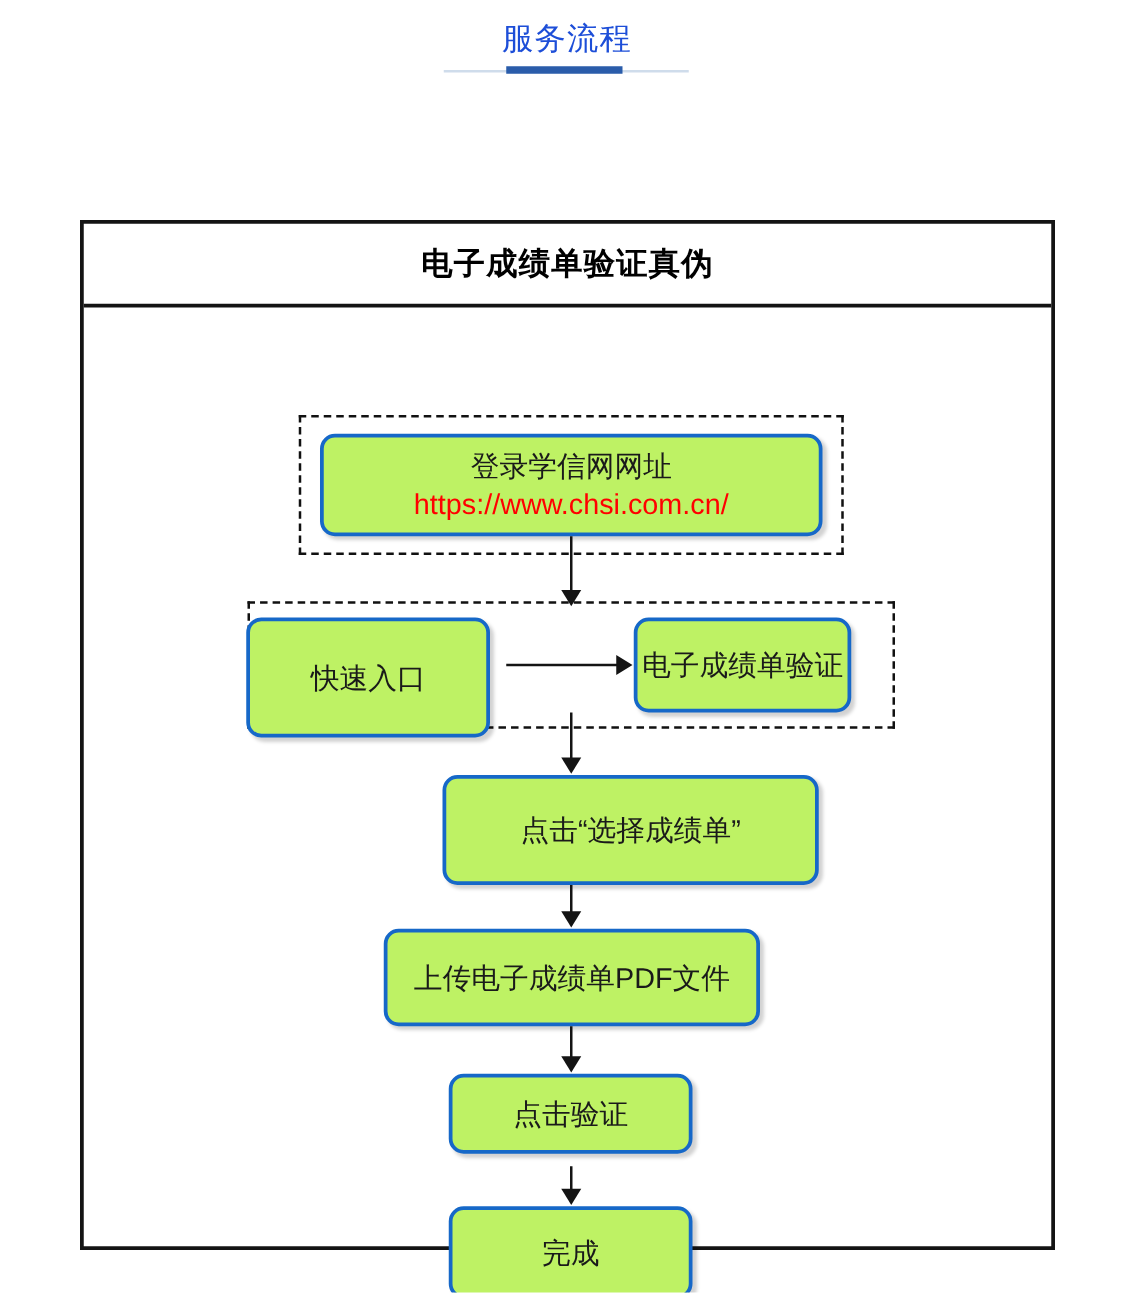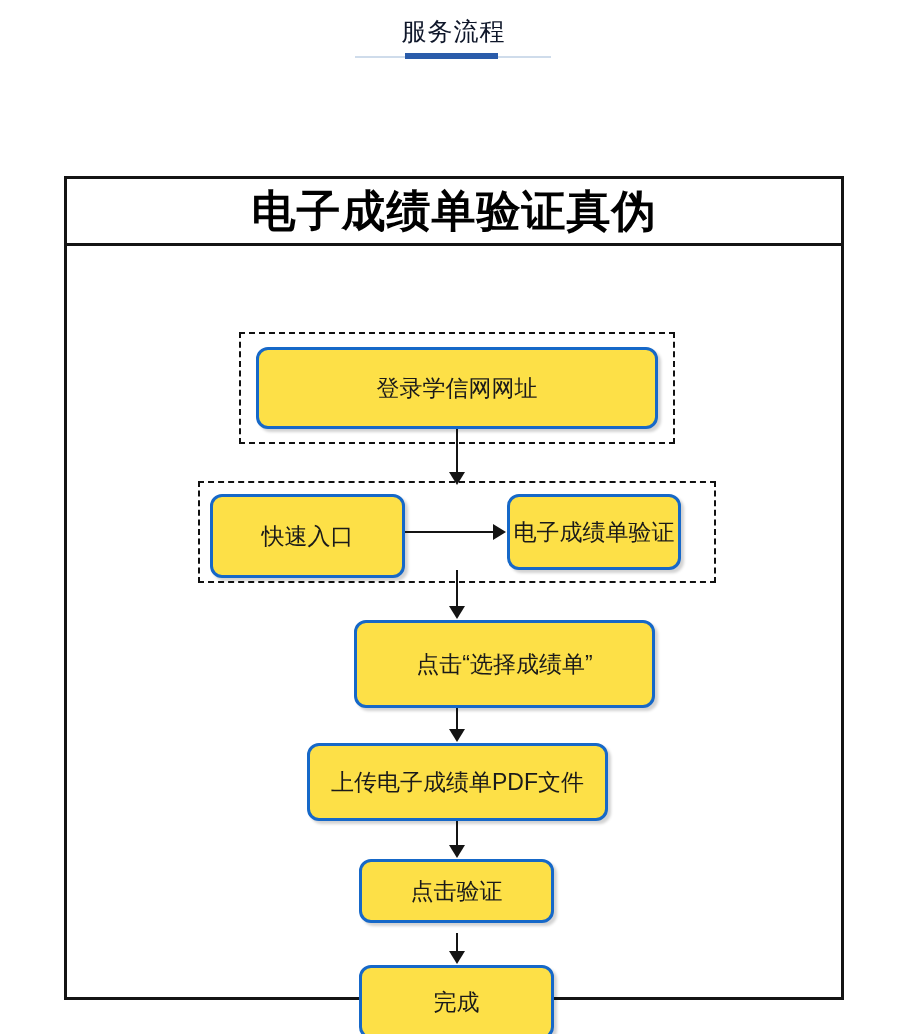--- a/index.html
+++ b/index.html
@@ -25,21 +25,21 @@
     height: 68px;
   }
   .page-header-title {
     position: absolute;
     left: 0;
     top: 14px;
     width: 907px;
     text-align: center;
     font-size: 25px;
     line-height: 34px;
-    color: #0f172a;
+    color: #1d4ed8;
     letter-spacing: 1px;
     font-weight: 400;
   }
   .header-rule {
     position: absolute;
     left: 355px;
     top: 56px;
     width: 196px;
     height: 2px;
     background: #cfdceb;
@@ -65,21 +65,21 @@
     box-sizing: border-box;
   }
   .frame-title {
     position: absolute;
     left: 0;
     top: 0;
     width: 774px;
     height: 64px;
     line-height: 64px;
     text-align: center;
-    font-size: 44px;
+    font-size: 25px;
     font-weight: bold;
     color: #000000;
     letter-spacing: 1px;
     border-bottom: 3px solid #141414;
   }
 
   
   .flow {
     position: absolute;
     left: 0;
@@ -97,35 +97,35 @@
   }
   .group-1 { left: 172px; top: 86px; width: 436px; height: 112px; }
   .group-2 { left: 131px; top: 235px; width: 518px; height: 102px; }
 
   
   .node {
     position: absolute;
     box-sizing: border-box;
     border: 3px solid #1668c8;
     border-radius: 12px;
-    background: #fde047;
+    background: #bef264;
     box-shadow: 3px 3px 3px rgba(0,0,0,0.18);
     display: flex;
     flex-direction: column;
     align-items: center;
     justify-content: center;
     text-align: center;
     font-size: 23px;
     line-height: 30px;
     color: #1a1a1a;
   }
   .node-line-red { color: #ff0000; }
 
   .node-1 { left: 189px; top: 101px; width: 402px; height: 82px; }
-  .node-2 { left: 143px; top: 248px; width: 195px; height: 84px; }
+  .node-2 { left: 130px; top: 248px; width: 195px; height: 96px; }
   .node-3 { left: 440px; top: 248px; width: 174px; height: 76px; }
   .node-4 { left: 239px; top: 374px; width: 301px; height: 88px; margin-left: 48px; }
   .node-5 { left: 240px; top: 497px; width: 301px; height: 78px; }
   .node-6 { left: 292px; top: 613px; width: 195px; height: 64px; }
   .node-7 { left: 292px; top: 719px; width: 195px; height: 74px; }
 
   
   .conn {
     position: absolute;
   }
@@ -185,20 +185,21 @@
 <div class="frame">
 
   <div class="frame-title">电子成绩单验证真伪</div>
 
   <div class="flow">
 
     <div class="dashed-group group-1"></div>
 
     <div class="node node-1">
       <div>登录学信网网址</div>
+      <div class="node-line-red">https://www.chsi.com.cn/</div>
     </div>
 
     <div class="conn conn-v c1-line"></div>
     <div class="arrow-down c1-head"></div>
 
     <div class="dashed-group group-2"></div>
 
     <div class="node node-2">
       <div>快速入口</div>
     </div>

